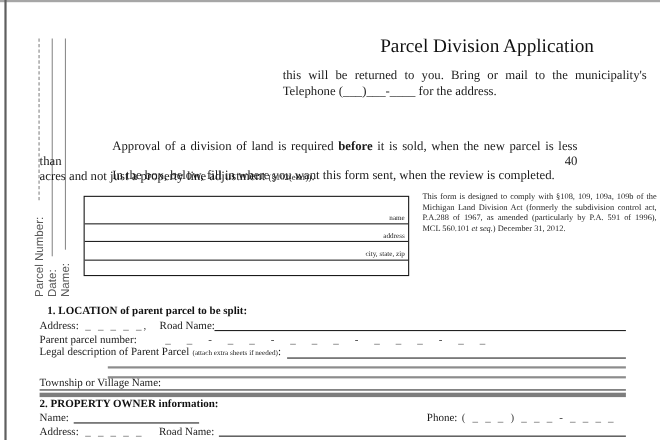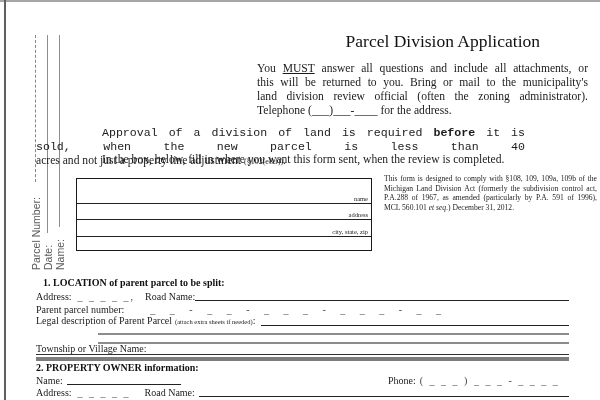--- a/index.html
+++ b/index.html
@@ -20,21 +20,21 @@
     white-space:nowrap;transform:rotate(-90deg);transform-origin:left top;line-height:12px;
   }
   
   .title{left:250px;top:31px;width:290px;text-align:right;font-size:17.5px;color:#111;}
   
   .intro{left:257px;top:62px;width:331px;font-size:11.6px;line-height:13.9px;}
   .jline{text-align:justify;text-align-last:justify;}
   .uline{text-decoration:underline;}
   
   .approval{left:36px;top:126px;width:489px;font-size:11.6px;line-height:13.9px;}
-  .indent{text-indent:66px;font-family:Liberation Mono, monospace;}
+  .indent{text-indent:66px;}
   .cite{font-size:8px;}
   .instruction{left:36px;top:153px;width:489px;font-size:11.6px;text-indent:66px;}
   
   .mailbox{left:76px;top:178px;width:296px;height:73px;border:1.6px solid #1a1a1a;
     display:flex;flex-direction:column;box-sizing:border-box;}
   .mb-row{display:flex;align-items:flex-end;justify-content:flex-end;box-sizing:border-box;}
   .mb-row .mb-label{font-size:6.5px;color:#222;padding:0 3px 1px 0;line-height:7px;}
   .mb-r1{height:25px;border-bottom:1.2px solid #222;}
   .mb-r2{height:16px;border-bottom:1.2px solid #222;}
   .mb-r3{height:17px;border-bottom:1.2px solid #222;}
@@ -67,23 +67,21 @@
   <div class="abs vline solid" style="left:47px;top:35px;height:198px;"></div>
   <div class="abs vline solid" style="left:59px;top:35px;height:192px;"></div>
 
   <div class="abs vlabel" style="left:30px;top:270px;">Parcel Number: </div>
   <div class="abs vlabel" style="left:42px;top:270px;">Date: </div>
   <div class="abs vlabel" style="left:54px;top:270px;">Name: </div>
 
   <div class="abs title">Parcel Division Application</div>
 
   <div class="abs intro">
-    <div class="jline"><span>You </span><span class="uline">MUST</span><span> answer all questions and include all attachments, or</span></div>
     <div class="jline">this will be returned to you.  Bring or mail to the municipality's</div>
-    <div class="jline">land division review official (often the zoning administrator).</div>
     <div>Telephone (___)___-____ for the address.</div>
   </div>
 
   <div class="abs approval">
     <div class="jline indent"><span>Approval of a division of land is required </span><b>before</b><span> it is sold, when the new parcel is less than 40</span></div>
     <div><span>acres and not just a property line adjustment </span><span class="cite">(§102(e&amp;f))</span><span>.</span></div>
   </div>
 
   <div class="abs instruction">In the box, below, fill in where you want this form sent, when the review is completed.</div>
 

